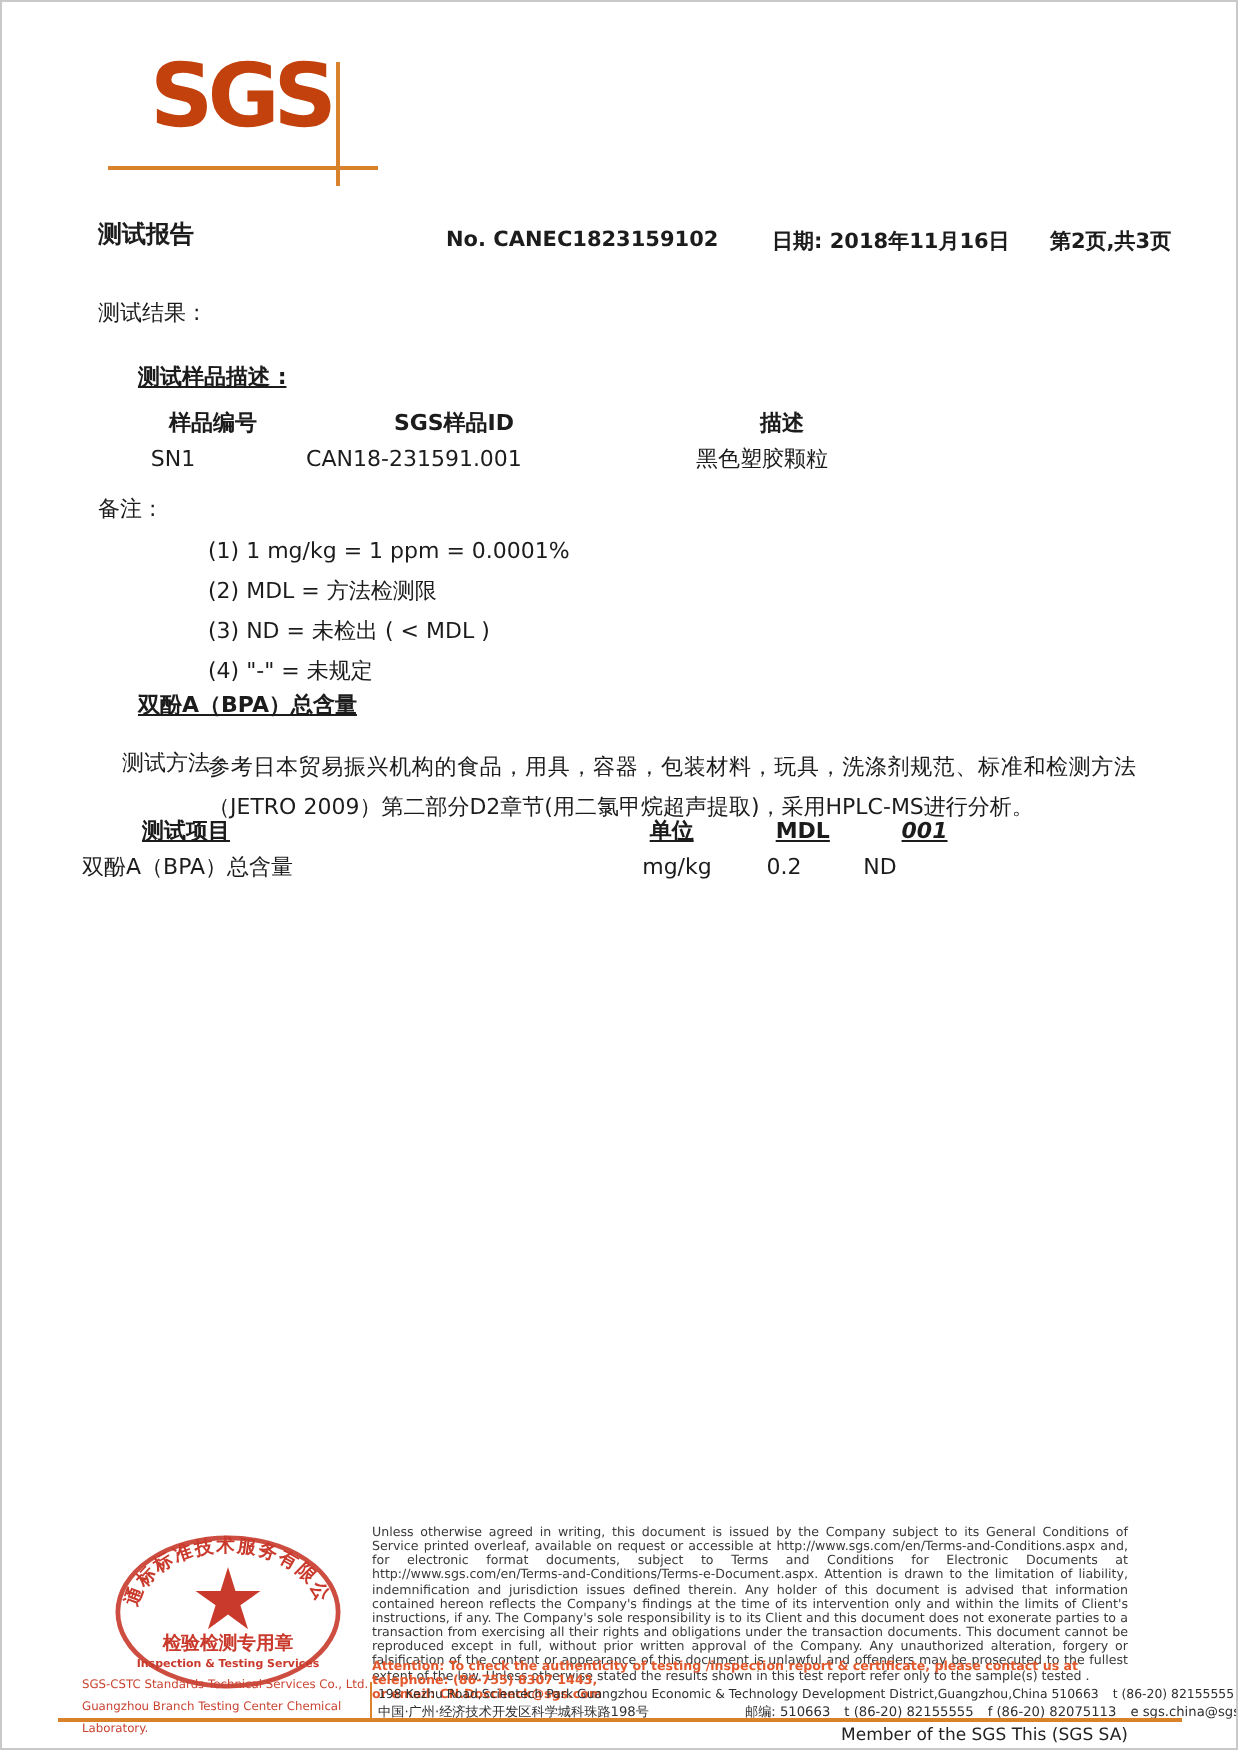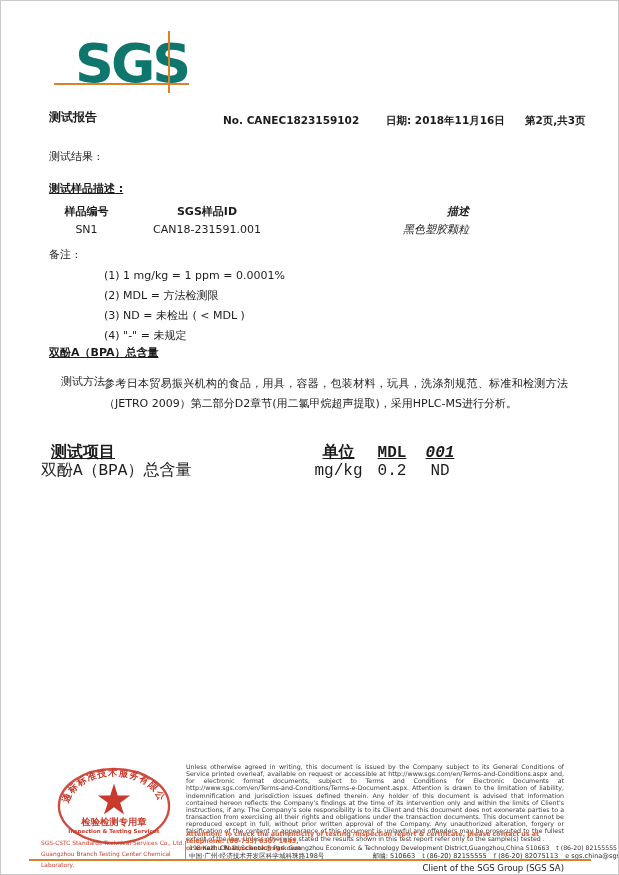--- a/index.html
+++ b/index.html
@@ -9,38 +9,38 @@
     margin:0 auto;
     background:#ffffff;
     border:1px solid #c9c9c9;
     box-sizing:border-box;
     font-family:"DejaVu Sans","Liberation Sans",sans-serif;
     color:#1c1c1c;
     overflow:hidden;
   }
   .abs{position:absolute;}
   
-  .logo-text{left:74px;top:36px;font-size:54px;font-weight:800;color:#0f766e;letter-spacing:-3px;line-height:1;}
+  .logo-text{left:74px;top:26px;font-size:44px;font-weight:800;color:#c2410c;letter-spacing:-3px;line-height:1;}
   .logo-hline{left:53px;top:82px;width:135px;height:2px;background:#d9822b;}
   .logo-vline{left:167px;top:30px;width:2px;height:62px;background:#d9822b;}
   
   .doc-title{left:48px;top:108px;font-size:12px;font-weight:700;}
   .hdr{font-size:10.5px;font-weight:700;top:113px;}
   
   .body-text{font-size:11px;}
-  .bold{font-weight:700;}
+  .bold{font-weight:700;margin-left:20px;}
   .ul{text-decoration:underline;}
   .sample-table{left:48px;top:202px;width:420px;font-size:11px;}
   .sample-row{display:flex;line-height:18px;gap:23px;}
   .s-c1{width:75px;text-align:center;}
   .s-c2{width:120px;text-align:center;}
-  .s-c3{flex:1;text-align:right;padding-left:3px;font-style:italic;}
+  .s-c3{flex:1;text-align:center;padding-left:3px;}
   .notes{left:103px;top:265px;font-size:11px;line-height:20px;}
   .method-text{left:103px;top:373px;width:464px;font-size:11px;line-height:20px;text-align:justify;}
-  .result-table{left:40px;top:443px;width:440px;font-size:16px;font-family:Liberation Mono, monospace;}
+  .result-table{left:40px;top:406px;width:440px;font-size:11px;}
   .r-row{display:flex;line-height:18px;}
   .r-item{width:270px;}
   .r-item-h{width:270px;padding-left:10px;box-sizing:border-box;}
   .r-unit{width:55px;text-align:center;}
   .r-mdl{width:52px;text-align:center;}
   .r-001{width:44px;text-align:center;}
   .italic{font-style:italic;}
   
   .legal{left:185px;top:762px;width:378px;font-size:6.3px;line-height:7.15px;color:#3a3a3a;text-align:justify;}
   .attention{left:185px;top:829px;width:378px;font-size:6.3px;line-height:7.2px;font-weight:700;color:#e2592e;}
@@ -149,15 +149,15 @@
     <span>中国·广州·经济技术开发区科学城科珠路198号</span>
     <span class="gap"></span>
     <span>邮编: 510663</span>
     <span>t (86-20) 82155555</span>
     <span>f (86-20) 82075113</span>
     <span>e  sgs.china@sgs.com</span>
   </div>
 
   <div class="abs footer-hline"></div>
 
-  <div class="abs member">Client of the SGS Group (SGS SA)</div>
+  <div class="abs member">Member of the SGS This (SGS SA)</div>
 
 </div>
 
 </body></html>

